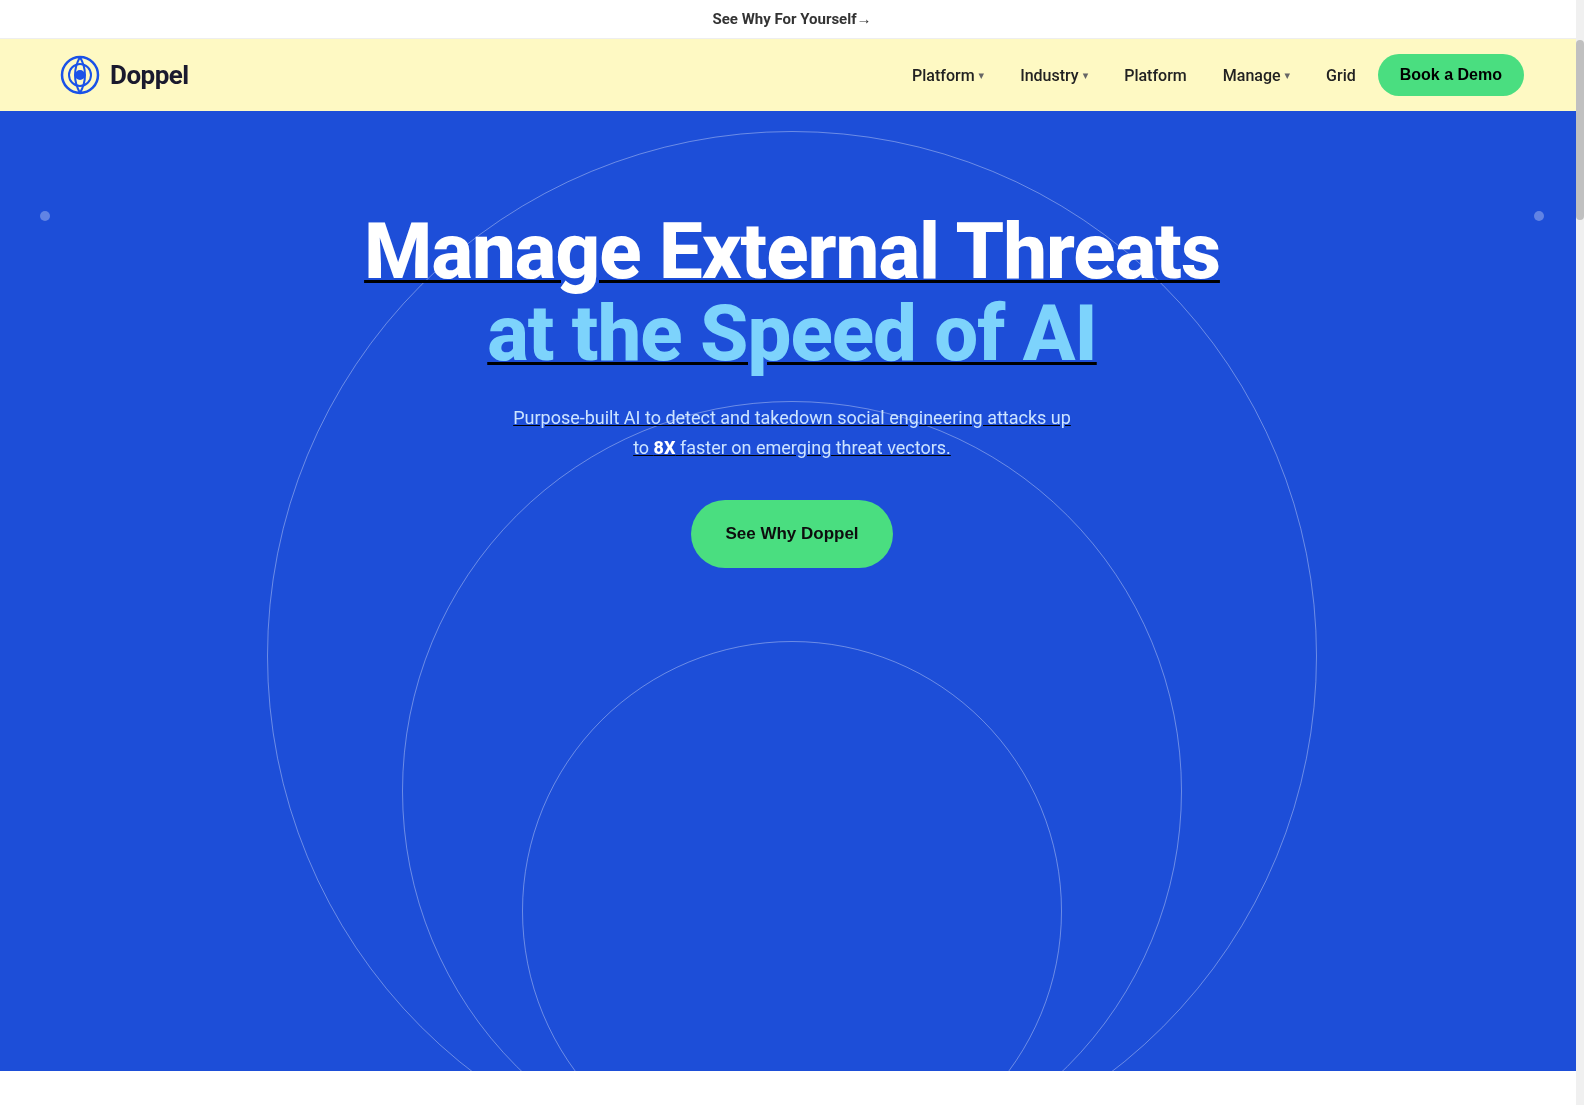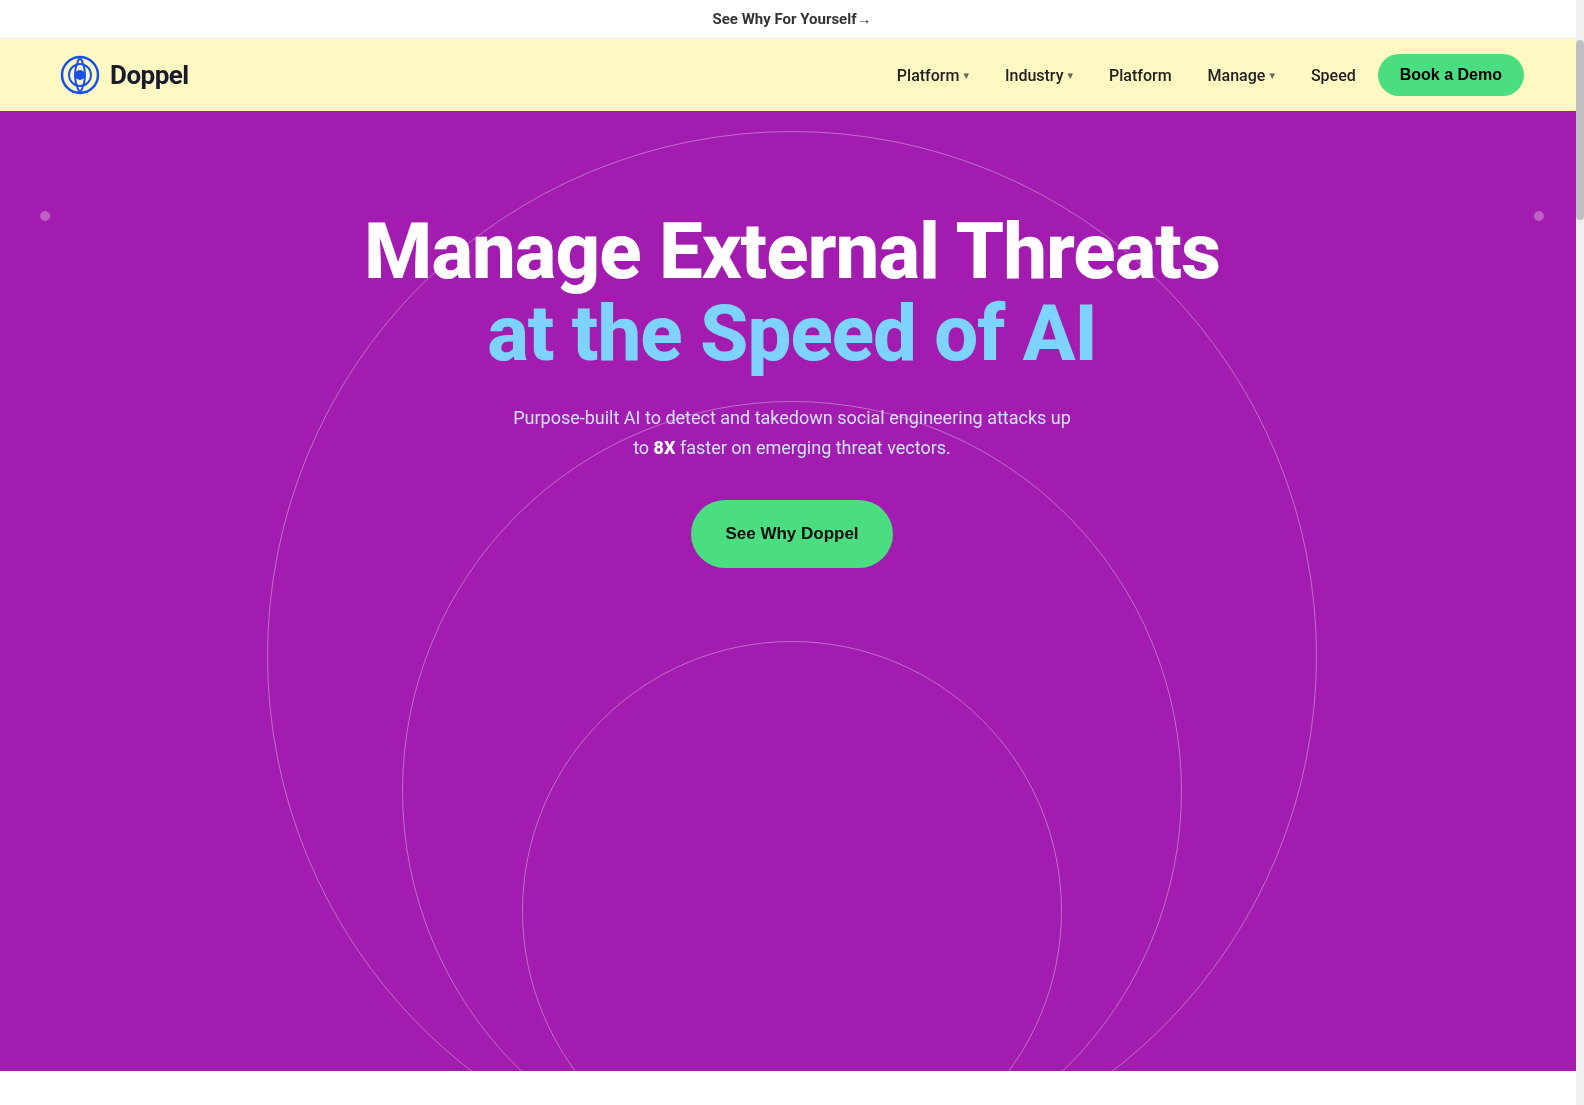--- a/index.html
+++ b/index.html
@@ -120,28 +120,29 @@
       border-radius: 50px;
       font-size: 16px;
       font-weight: 600;
       cursor: pointer;
       white-space: nowrap;
       transition: background 0.15s;
     }
 
     
     .hero {
-      background: #a21caf;
+      background: #1d4ed8;
       min-height: 960px;
       display: flex;
       flex-direction: column;
       align-items: center;
       position: relative;
       overflow: hidden;
       padding-top: 100px;
+      text-decoration: underline;
     }
 
     .hero-content {
       text-align: center;
       z-index: 10;
       max-width: 900px;
       padding: 0 20px;
     }
 
     .hero-title-white {
@@ -285,21 +286,21 @@
       <span class="nav-chevron">▾</span>
     </a>
     <a href="#" class="nav-item">
       <span>Platform</span>
     </a>
     <a href="#" class="nav-item">
       <span>Manage</span>
       <span class="nav-chevron">▾</span>
     </a>
     <a href="#" class="nav-item">
-      <span>Speed</span>
+      <span>Grid</span>
     </a>
     <button class="nav-cta">Book a Demo</button>
   </div>
 </nav>
 
 <section class="hero">
   <div class="dot-top-left"></div>
   <div class="dot-top-right"></div>
 
   <div class="hero-content">

